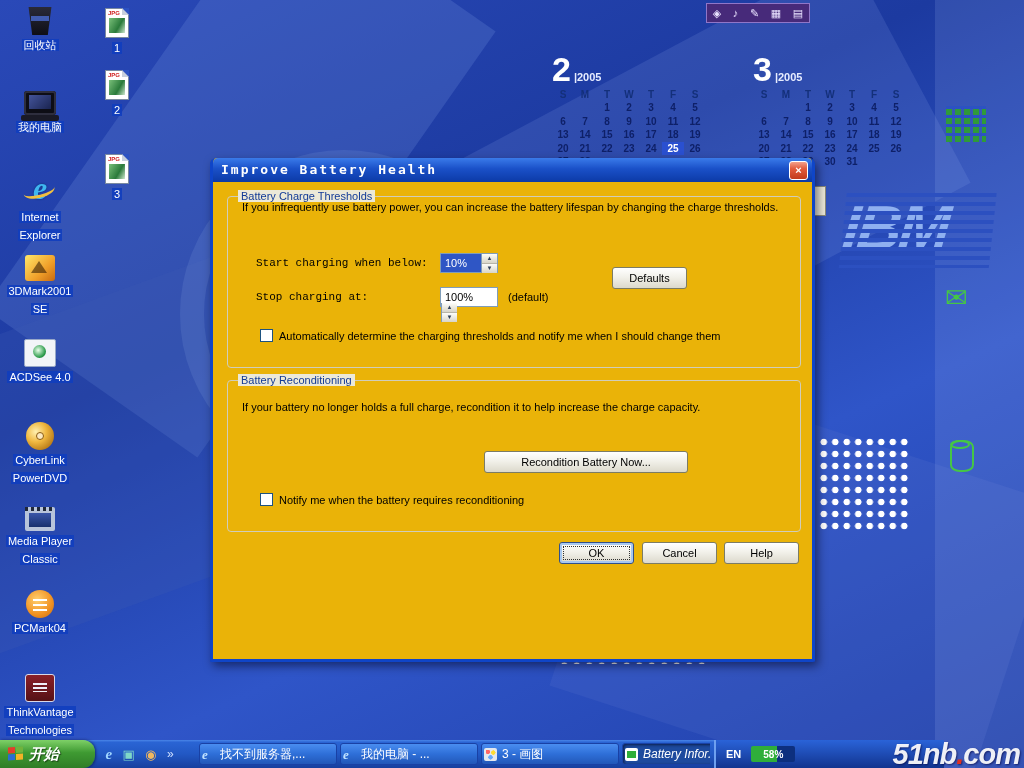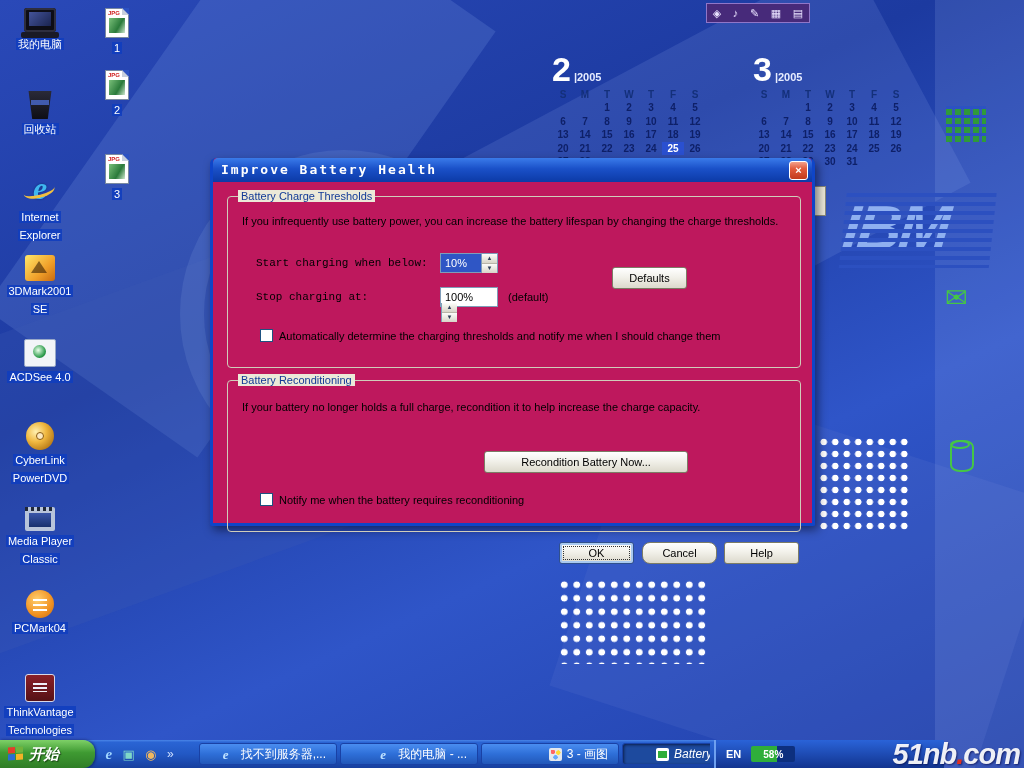--- a/index.html
+++ b/index.html
@@ -108,58 +108,58 @@
     background:linear-gradient(120deg,#7ac07a,#2a7a3a 60%,#cfe8cf);}
   .ic-jpg::after{content:"";position:absolute;right:-1px;top:-1px;width:0;height:0;
     border-style:solid;border-width:0 7px 7px 0;border-color:rgba(0,0,0,0) #2c52c2 #c8d0dc rgba(0,0,0,0);}
   .jbadge{position:absolute;left:2px;top:1px;font:bold 6px/7px "Liberation Sans",sans-serif;color:#d02020;}
 
   
   #bgwin{position:absolute;left:808px;top:186px;width:16px;height:28px;z-index:3;
     background:#ece9d8;border:1px solid #8a8a7a;}
 
   
-  #dialog{position:absolute;left:210px;top:158px;width:605px;height:368px;z-index:10;
+  #dialog{position:absolute;left:210px;top:158px;width:605px;height:504px;z-index:10;
     box-sizing:border-box;border:3px solid #0f45c8;border-top:none;border-radius:6px 6px 2px 2px;
-    box-shadow:3px 4px 10px rgba(0,0,20,.5);background:#be185d;}
+    box-shadow:3px 4px 10px rgba(0,0,20,.5);background:#eab308;}
   .tbar{height:24px;display:flex;align-items:center;padding:0 4px 0 8px;
     border-radius:5px 5px 0 0;
     background:linear-gradient(180deg,#3a7bea 0%,#1a50c8 45%,#0c3aa6 100%);}
   .ttext{flex:1;font:bold 13px/24px "DejaVu Sans Mono",monospace;color:#fff;letter-spacing:2px;}
   .closebtn{width:19px;height:19px;border:1px solid #fff;border-radius:3px;box-sizing:border-box;
     background:linear-gradient(#f3a08a,#e25b3c 40%,#c23a1c);display:grid;place-items:center;
     font:bold 11px "Liberation Sans",sans-serif;color:#fff;cursor:default;}
   .dbody{position:relative;height:396px;font-size:11px;color:#000;}
   .grp{position:absolute;border:1px solid #d0cdba;border-radius:4px;box-sizing:border-box;}
   .g1{left:14px;top:14px;width:574px;height:172px;}
   .g2{left:14px;top:198px;width:574px;height:152px;}
   .gcap{position:absolute;top:-7px;left:10px;background:#ece9d8;padding:0 3px;color:#123a96;}
   .gdesc{position:absolute;left:14px;width:545px;}
-  .g1 .gdesc{top:18px;}
+  .g1 .gdesc{top:4px;}
   .g2 .gdesc{top:20px;}
   .lab{position:absolute;left:28px;font-family:Liberation Mono, monospace;}
   .l1{top:60px;} .l2{top:94px;}
   .spin{position:absolute;width:58px;height:20px;box-sizing:border-box;background:#fff;
     border:1px solid #7f9db9;display:flex;}
   .s1{left:212px;top:56px;} .s2{left:212px;top:90px;flex-direction:column;}
   .spin .val{flex:1;padding:3px 2px 0 4px;}
   .spin .val.sel{background:#2f56c5;color:#fff;}
   .arr{width:15px;display:flex;flex-direction:column;border-left:1px solid #7f9db9;}
   .au,.ad{flex:1;font-size:6px;line-height:9px;text-align:center;color:#31415a;
     background:linear-gradient(#fdfdfa,#d8d5c8);border-bottom:1px solid #b8b5a8;cursor:default;}
   .ad{border-bottom:none;}
   .note{position:absolute;left:280px;top:94px;}
   .xpbtn{position:absolute;height:22px;box-sizing:border-box;border:1px solid #7c7c65;border-radius:3px;
     background:linear-gradient(180deg,#ffffff,#f2f1ea 45%,#dcd9cc);
     font:11px "Liberation Sans",sans-serif;color:#000;box-shadow:inset 0 1px 0 #fff;cursor:default;}
   .bdef{left:384px;top:70px;width:75px;}
   .brec{left:256px;top:70px;width:204px;}
   .bok{left:346px;top:360px;width:75px;border-color:#30508c;
     box-shadow:inset 0 0 0 2px #a8c8f0;outline:1px dotted #333;outline-offset:-5px;}
-  .bcancel{left:429px;top:360px;width:75px;border-radius:8px;}
+  .bcancel{left:429px;top:360px;width:75px;}
   .bhelp{left:511px;top:360px;width:75px;}
   .cbrow{position:absolute;display:flex;align-items:flex-start;gap:6px;cursor:default;}
   .cb1{left:32px;top:132px;}
   .cb2{left:32px;top:112px;}
   .cb{width:13px;height:13px;box-sizing:border-box;background:#fff;border:1px solid #1d5281;flex:0 0 13px;}
   .cblab{padding-top:1px;}
 
   
   #taskbar{position:absolute;left:0;bottom:0;width:944px;height:28px;z-index:20;
     display:flex;align-items:center;
@@ -177,23 +177,23 @@
   .stext{font:bold italic 15px "Liberation Sans",sans-serif;color:#fff;text-shadow:1px 1px 1px #1a4a14;}
   #qlaunch{flex:0 0 72px;display:flex;align-items:center;justify-content:space-evenly;height:28px;}
   .qli{font-size:13px;color:#e8f0ff;cursor:default;}
   .qli:nth-child(1){font:italic bold 15px "Liberation Serif",serif;color:#9fd4ff;}
   .qli:nth-child(2){color:#7fd8c8;}
   .qli:nth-child(3){color:#f0b860;}
   .qchev{flex:0 0 14px;color:#cfe0ff;font-size:12px;cursor:default;}
   #tasks{flex:1;display:flex;align-items:center;gap:3px;height:28px;padding:3px 0;
     box-sizing:border-box;margin:0 234px 0 18px;overflow:hidden;}
   .task{flex:0 0 138px;height:22px;box-sizing:border-box;border-radius:3px;display:flex;
-    align-items:center;gap:5px;padding:0 10px;cursor:default;
+    align-items:center;gap:5px;padding:0 2px;cursor:default;
     background:linear-gradient(180deg,#4a8df0,#2e6fd8 50%,#2257b8);
-    border:1px solid #1941a5;color:#fff;font-size:12px;white-space:nowrap;justify-content:flex-end;}
+    border:1px solid #1941a5;color:#fff;font-size:12px;white-space:nowrap;}
   .task.active{background:#1d4a9e;box-shadow:inset 1px 1px 3px rgba(0,0,20,.6);font-style:italic;}
   .tlab{overflow:hidden;text-overflow:ellipsis;}
   .ti{flex:0 0 13px;height:13px;position:relative;}
   .ti-ie::before{content:"e";font:italic bold 13px/13px "Liberation Serif",serif;color:#bfe2ff;}
   .ti-paint{border-radius:2px;background:
     radial-gradient(circle at 30% 30%,#f66 2px,rgba(0,0,0,0) 2.4px),
     radial-gradient(circle at 72% 35%,#fd3 2px,rgba(0,0,0,0) 2.4px),
     radial-gradient(circle at 50% 72%,#6af 2px,rgba(0,0,0,0) 2.4px),#e4e8ee;}
   .ti-battery{background:#fff;border-radius:2px;}
   .ti-battery::before{content:"";position:absolute;left:2px;top:3px;width:9px;height:7px;background:#2fae3a;}
@@ -324,22 +324,22 @@
 
 <div id="toptb">
     <span class="tbi">◈</span>
     <span class="tbi">♪</span>
     <span class="tbi">✎</span>
     <span class="tbi">▦</span>
     <span class="tbi">▤</span>
   </div>
 
 <div id="icons-col1">
+    <div class="dicon"><div class="ig ic-recycle-bin"></div><div class="ilab">回收站</div></div>
     <div class="dicon"><div class="ig ic-my-computer"></div><div class="ilab">我的电脑</div></div>
-    <div class="dicon"><div class="ig ic-recycle-bin"></div><div class="ilab">回收站</div></div>
     <div class="dicon"><div class="ig ic-internet-explorer"></div><div class="ilab">Internet Explorer</div></div>
     <div class="dicon"><div class="ig ic-3dmark"></div><div class="ilab">3DMark2001 SE</div></div>
     <div class="dicon"><div class="ig ic-acdsee"></div><div class="ilab">ACDSee 4.0</div></div>
     <div class="dicon"><div class="ig ic-powerdvd"></div><div class="ilab">CyberLink PowerDVD</div></div>
     <div class="dicon"><div class="ig ic-mpc"></div><div class="ilab">Media Player Classic</div></div>
     <div class="dicon"><div class="ig ic-pcmark"></div><div class="ilab">PCMark04</div></div>
     <div class="dicon"><div class="ig ic-thinkvantage"></div><div class="ilab">ThinkVantage Technologies</div></div>
   </div>
 <div id="icons-col2">
     <div class="dicon"><div class="ig ic-jpg">

